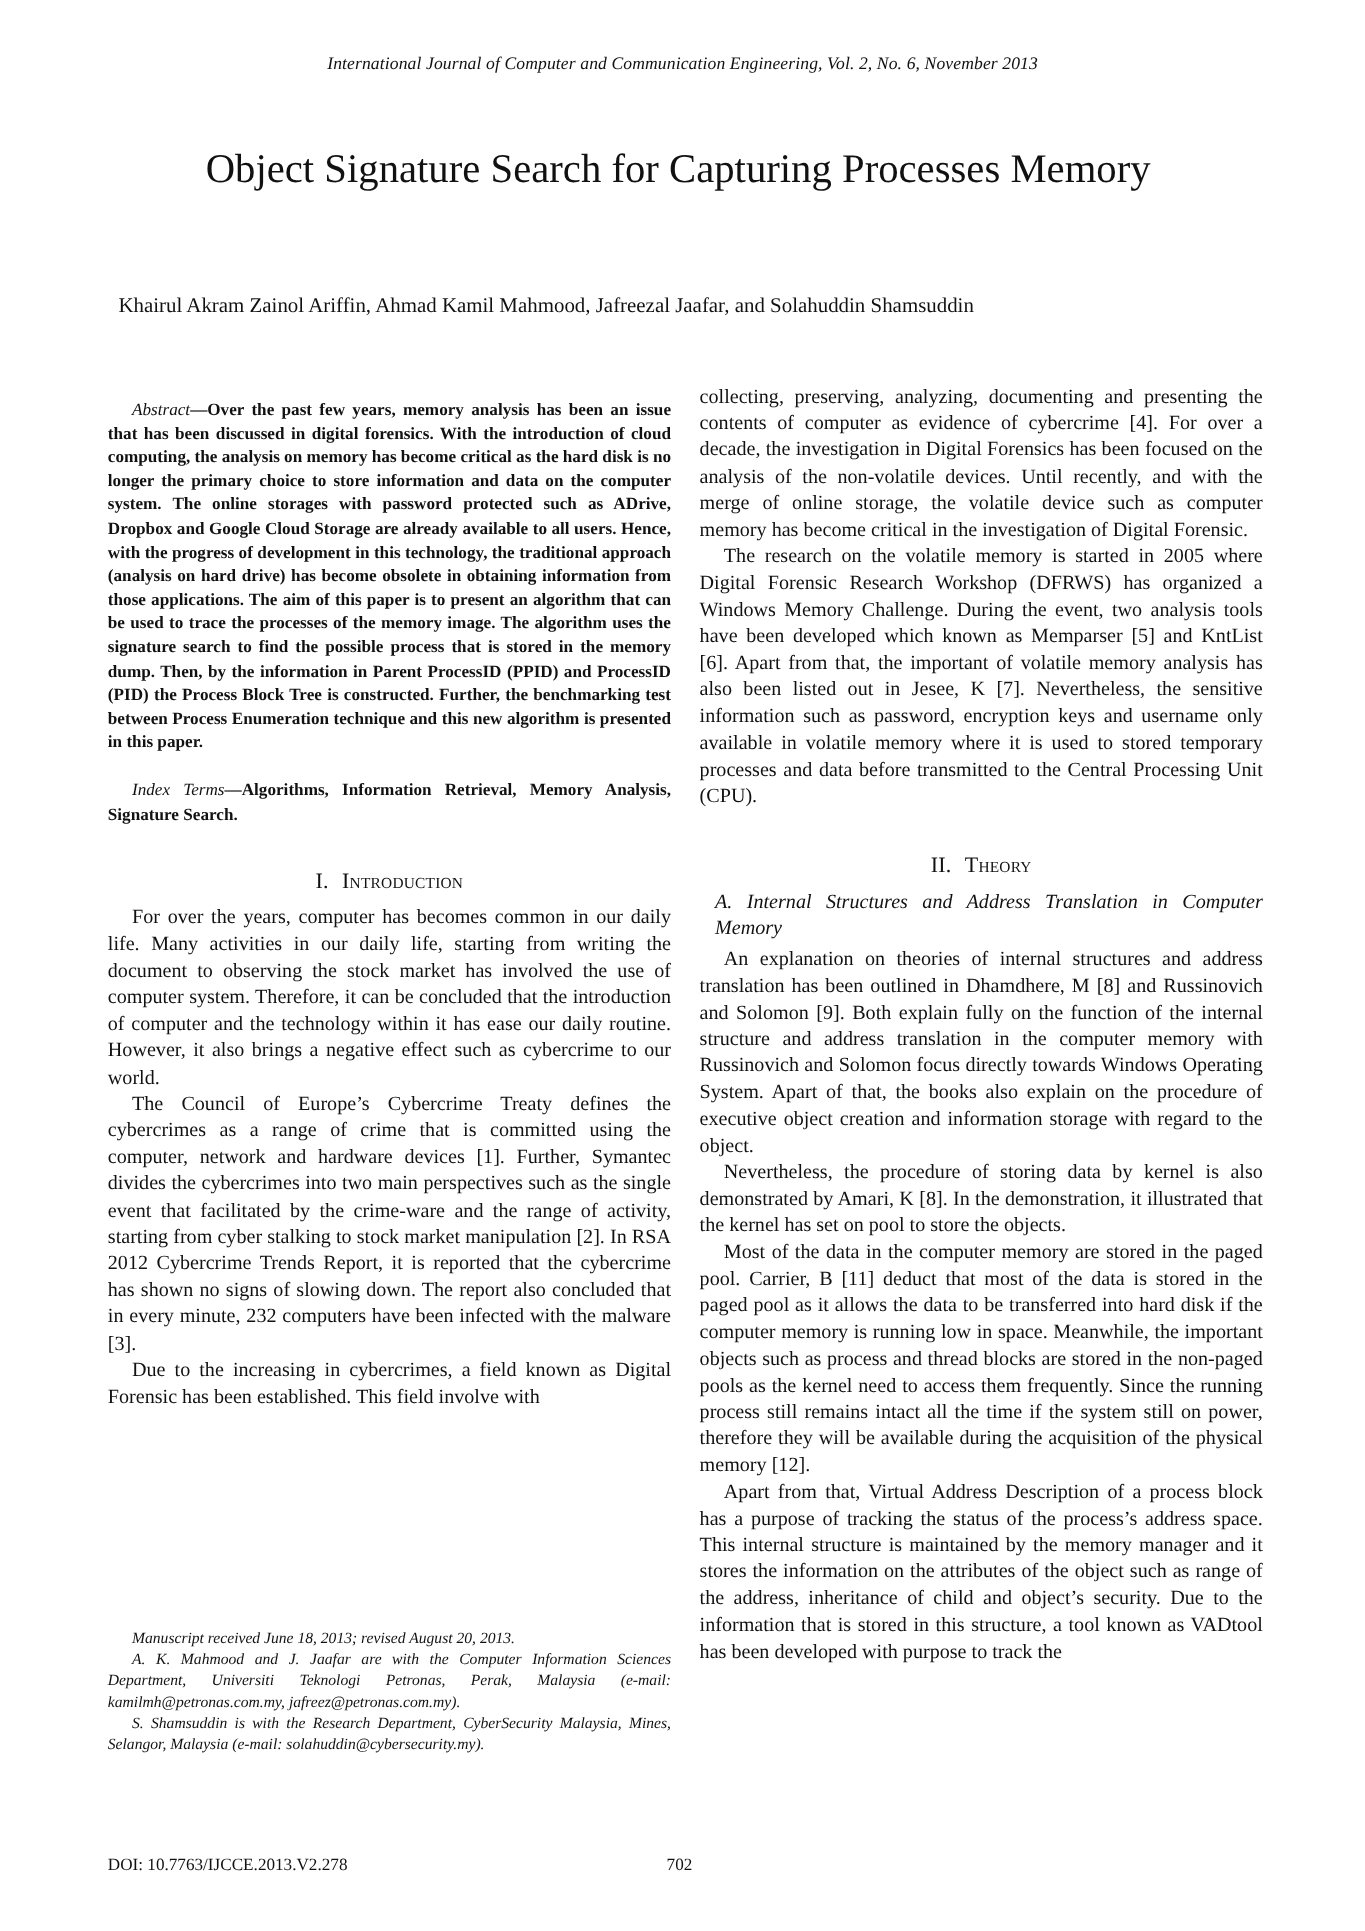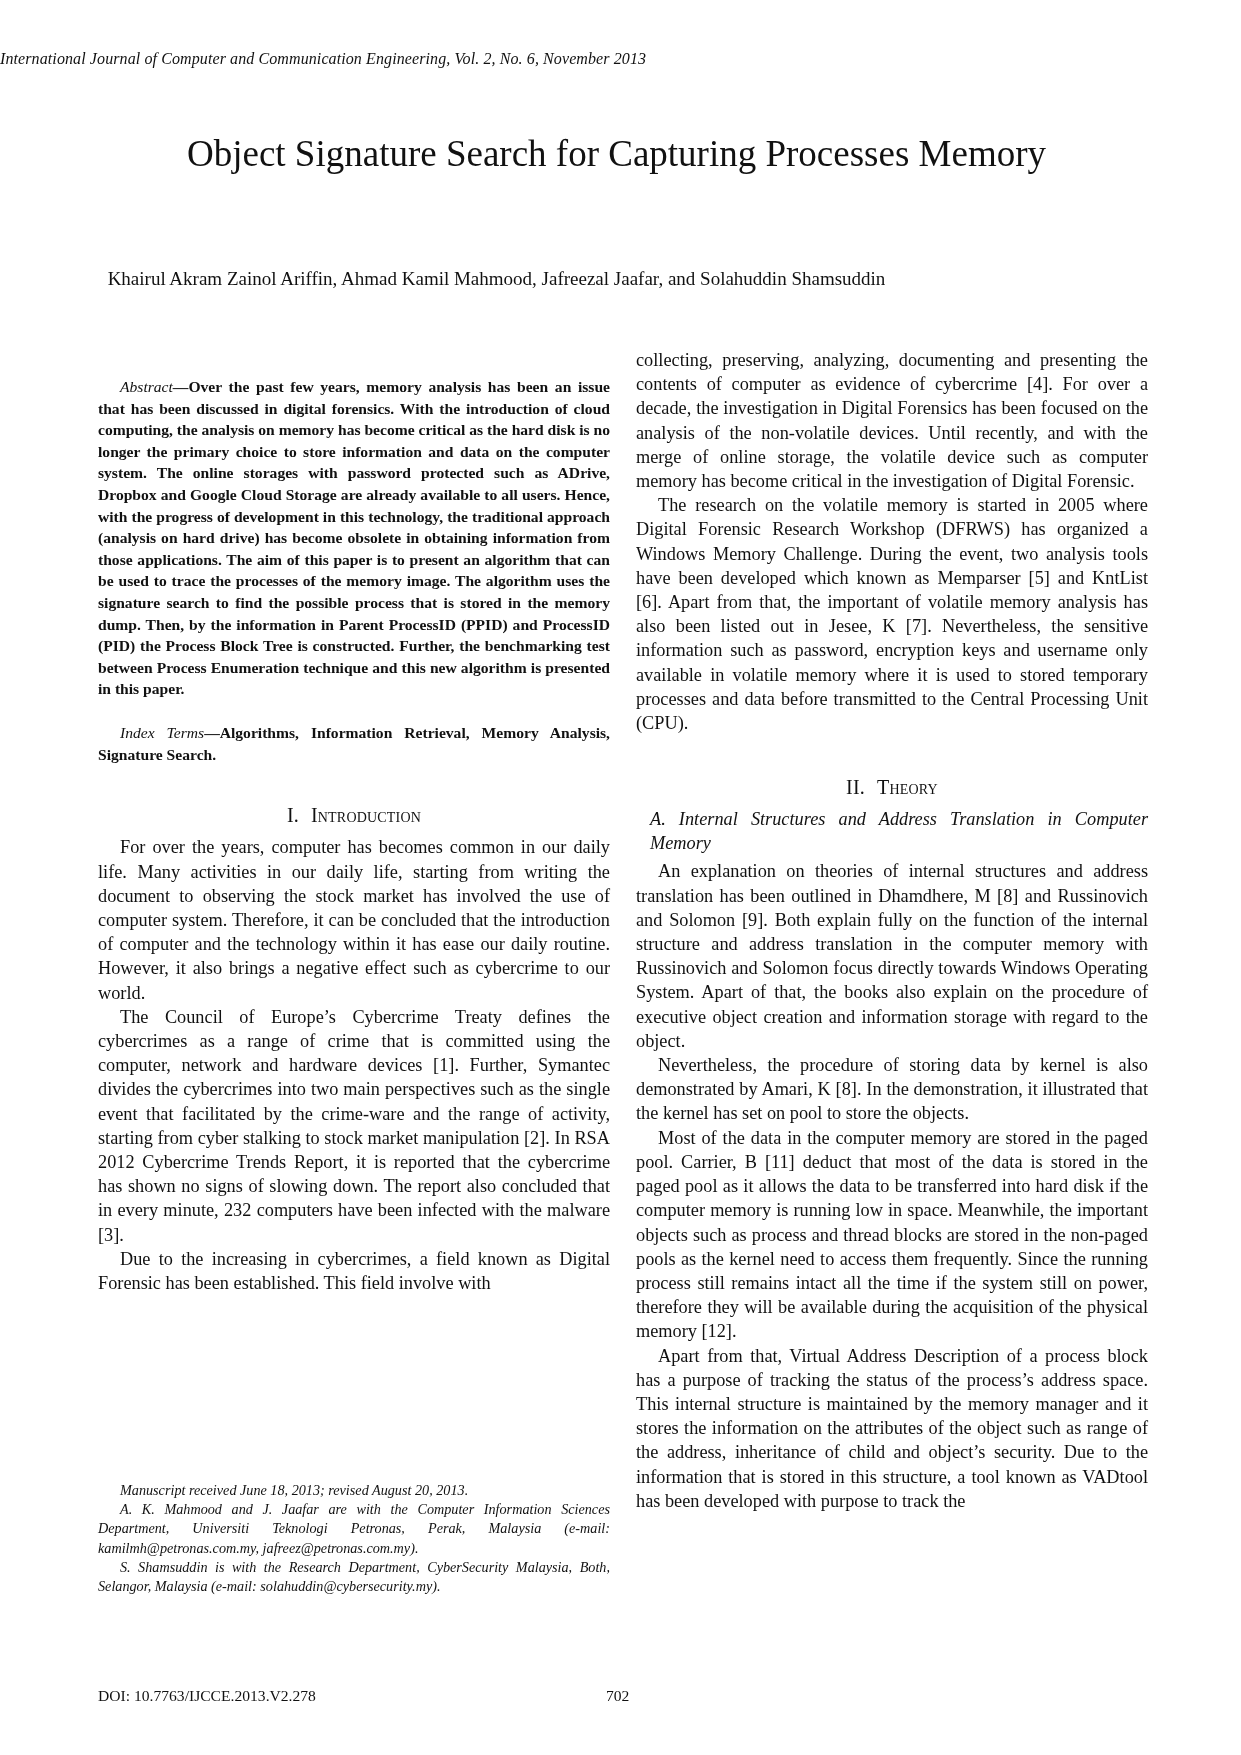--- a/index.html
+++ b/index.html
@@ -1,41 +1,41 @@
 <!DOCTYPE html>
 <html><head>
 <meta charset="utf-8">
 <style>
   html, body { margin: 0; padding: 0; background: #ffffff; }
   body {
     width: 1241px; height: 1755px; position: relative; overflow: hidden;
     font-family: "Liberation Serif", "DejaVu Serif", serif; color: #111;
   }
   .running-head {
-    position: absolute; top: 50px; left: 0; width: 1241px; 
+    position: absolute; top: 50px; left: 0; width: 1241px; text-align: center;
     font-style: italic; font-size: 16px; letter-spacing: 0.1px;
   }
   .title {
     position: absolute; top: 130px; left: 96px; width: 1041px; text-align: center;
     font-size: 37px; line-height: 48px; margin: 0; font-weight: normal;
   }
   .authors {
     position: absolute; top: 268px; left: 0; width: 993px; text-align: center;
     font-size: 19px;
   }
   .col {
     position: absolute; top: 348px; width: 512px; font-size: 18.3px; line-height: 24.2px;
   }
   .col.left { left: 98px; }
   .col.right { left: 636px; top: 348px; }
   .col p { margin: 0; text-align: justify; text-indent: 22px; }
   .col p.noindent { text-indent: 0; }
   .abstract { font-weight: bold; font-size: 15.6px; line-height: 21.6px; }
   .abstract .lead { font-style: italic; font-weight: normal; }
-  .abstract-block { margin-top: 28px; }
+  .abstract-block { margin-top: 14px; }
   .index-block { margin-top: 22px; }
   .section-heading {
     text-align: center; font-size: 20px; font-variant: small-caps; margin: 34px 0 8px 0;
     letter-spacing: 0.2px;
   }
   .section-heading .num { margin-right: 12px; }
   .subsection-heading {
     font-style: italic; text-align: justify; text-align-last: left;
     margin: 4px 0 4px 14px; font-size: 18.3px; line-height: 24px;
   }
@@ -73,21 +73,21 @@
     <span class="num">I.</span><span>Introduction</span>
   </div>
   <p>For over the years, computer has becomes common in our daily life. Many activities in our daily life, starting from writing the document to observing the stock market has involved the use of computer system. Therefore, it can be concluded that the introduction of computer and the technology within it has ease our daily routine. However, it also brings a negative effect such as cybercrime to our world.</p>
   <p>The Council of Europe’s Cybercrime Treaty defines the cybercrimes as a range of crime that is committed using the computer, network and hardware devices [1]. Further, Symantec divides the cybercrimes into two main perspectives such as the single event that facilitated by the crime-ware and the range of activity, starting from cyber stalking to stock market manipulation [2]. In RSA 2012 Cybercrime Trends Report, it is reported that the cybercrime has shown no signs of slowing down. The report also concluded that in every minute, 232 computers have been infected with the malware [3].</p>
   <p>Due to the increasing in cybercrimes, a field known as Digital Forensic has been established. This field involve with</p>
 </div>
 
 <div class="footnotes">
   <p>Manuscript received June 18, 2013; revised August 20, 2013.</p>
   <p>A. K. Mahmood and J. Jaafar are with the Computer Information Sciences Department, Universiti Teknologi Petronas, Perak, Malaysia (e-mail: kamilmh@petronas.com.my,  jafreez@petronas.com.my).</p>
-  <p>S. Shamsuddin is with the Research Department, CyberSecurity Malaysia, Both, Selangor, Malaysia (e-mail: solahuddin@cybersecurity.my).</p>
+  <p>S. Shamsuddin is with the Research Department, CyberSecurity Malaysia, Mines, Selangor, Malaysia (e-mail: solahuddin@cybersecurity.my).</p>
 </div>
 
 <div class="col right">
   <p class="noindent">collecting, preserving, analyzing, documenting and presenting the contents of computer as evidence of cybercrime [4]. For over a decade, the investigation in Digital Forensics has been focused on the analysis of the non-volatile devices. Until recently, and with the merge of online storage, the volatile device such as computer memory has become critical in the investigation of Digital Forensic.</p>
   <p>The research on the volatile memory is started in 2005 where Digital Forensic Research Workshop (DFRWS) has organized a Windows Memory Challenge. During the event, two analysis tools have been developed which known as Memparser [5] and KntList [6]. Apart from that, the important of volatile memory analysis has also been listed out in Jesee, K [7]. Nevertheless, the sensitive information such as password, encryption keys and username only available in volatile memory where it is used to stored temporary processes and data before transmitted to the Central Processing Unit (CPU).</p>
 
   <div class="section-heading" style="margin-top:40px;">
     <span class="num">II.</span><span>Theory</span>
   </div>
   <div class="subsection-heading">A. Internal Structures and Address Translation in Computer Memory</div>

